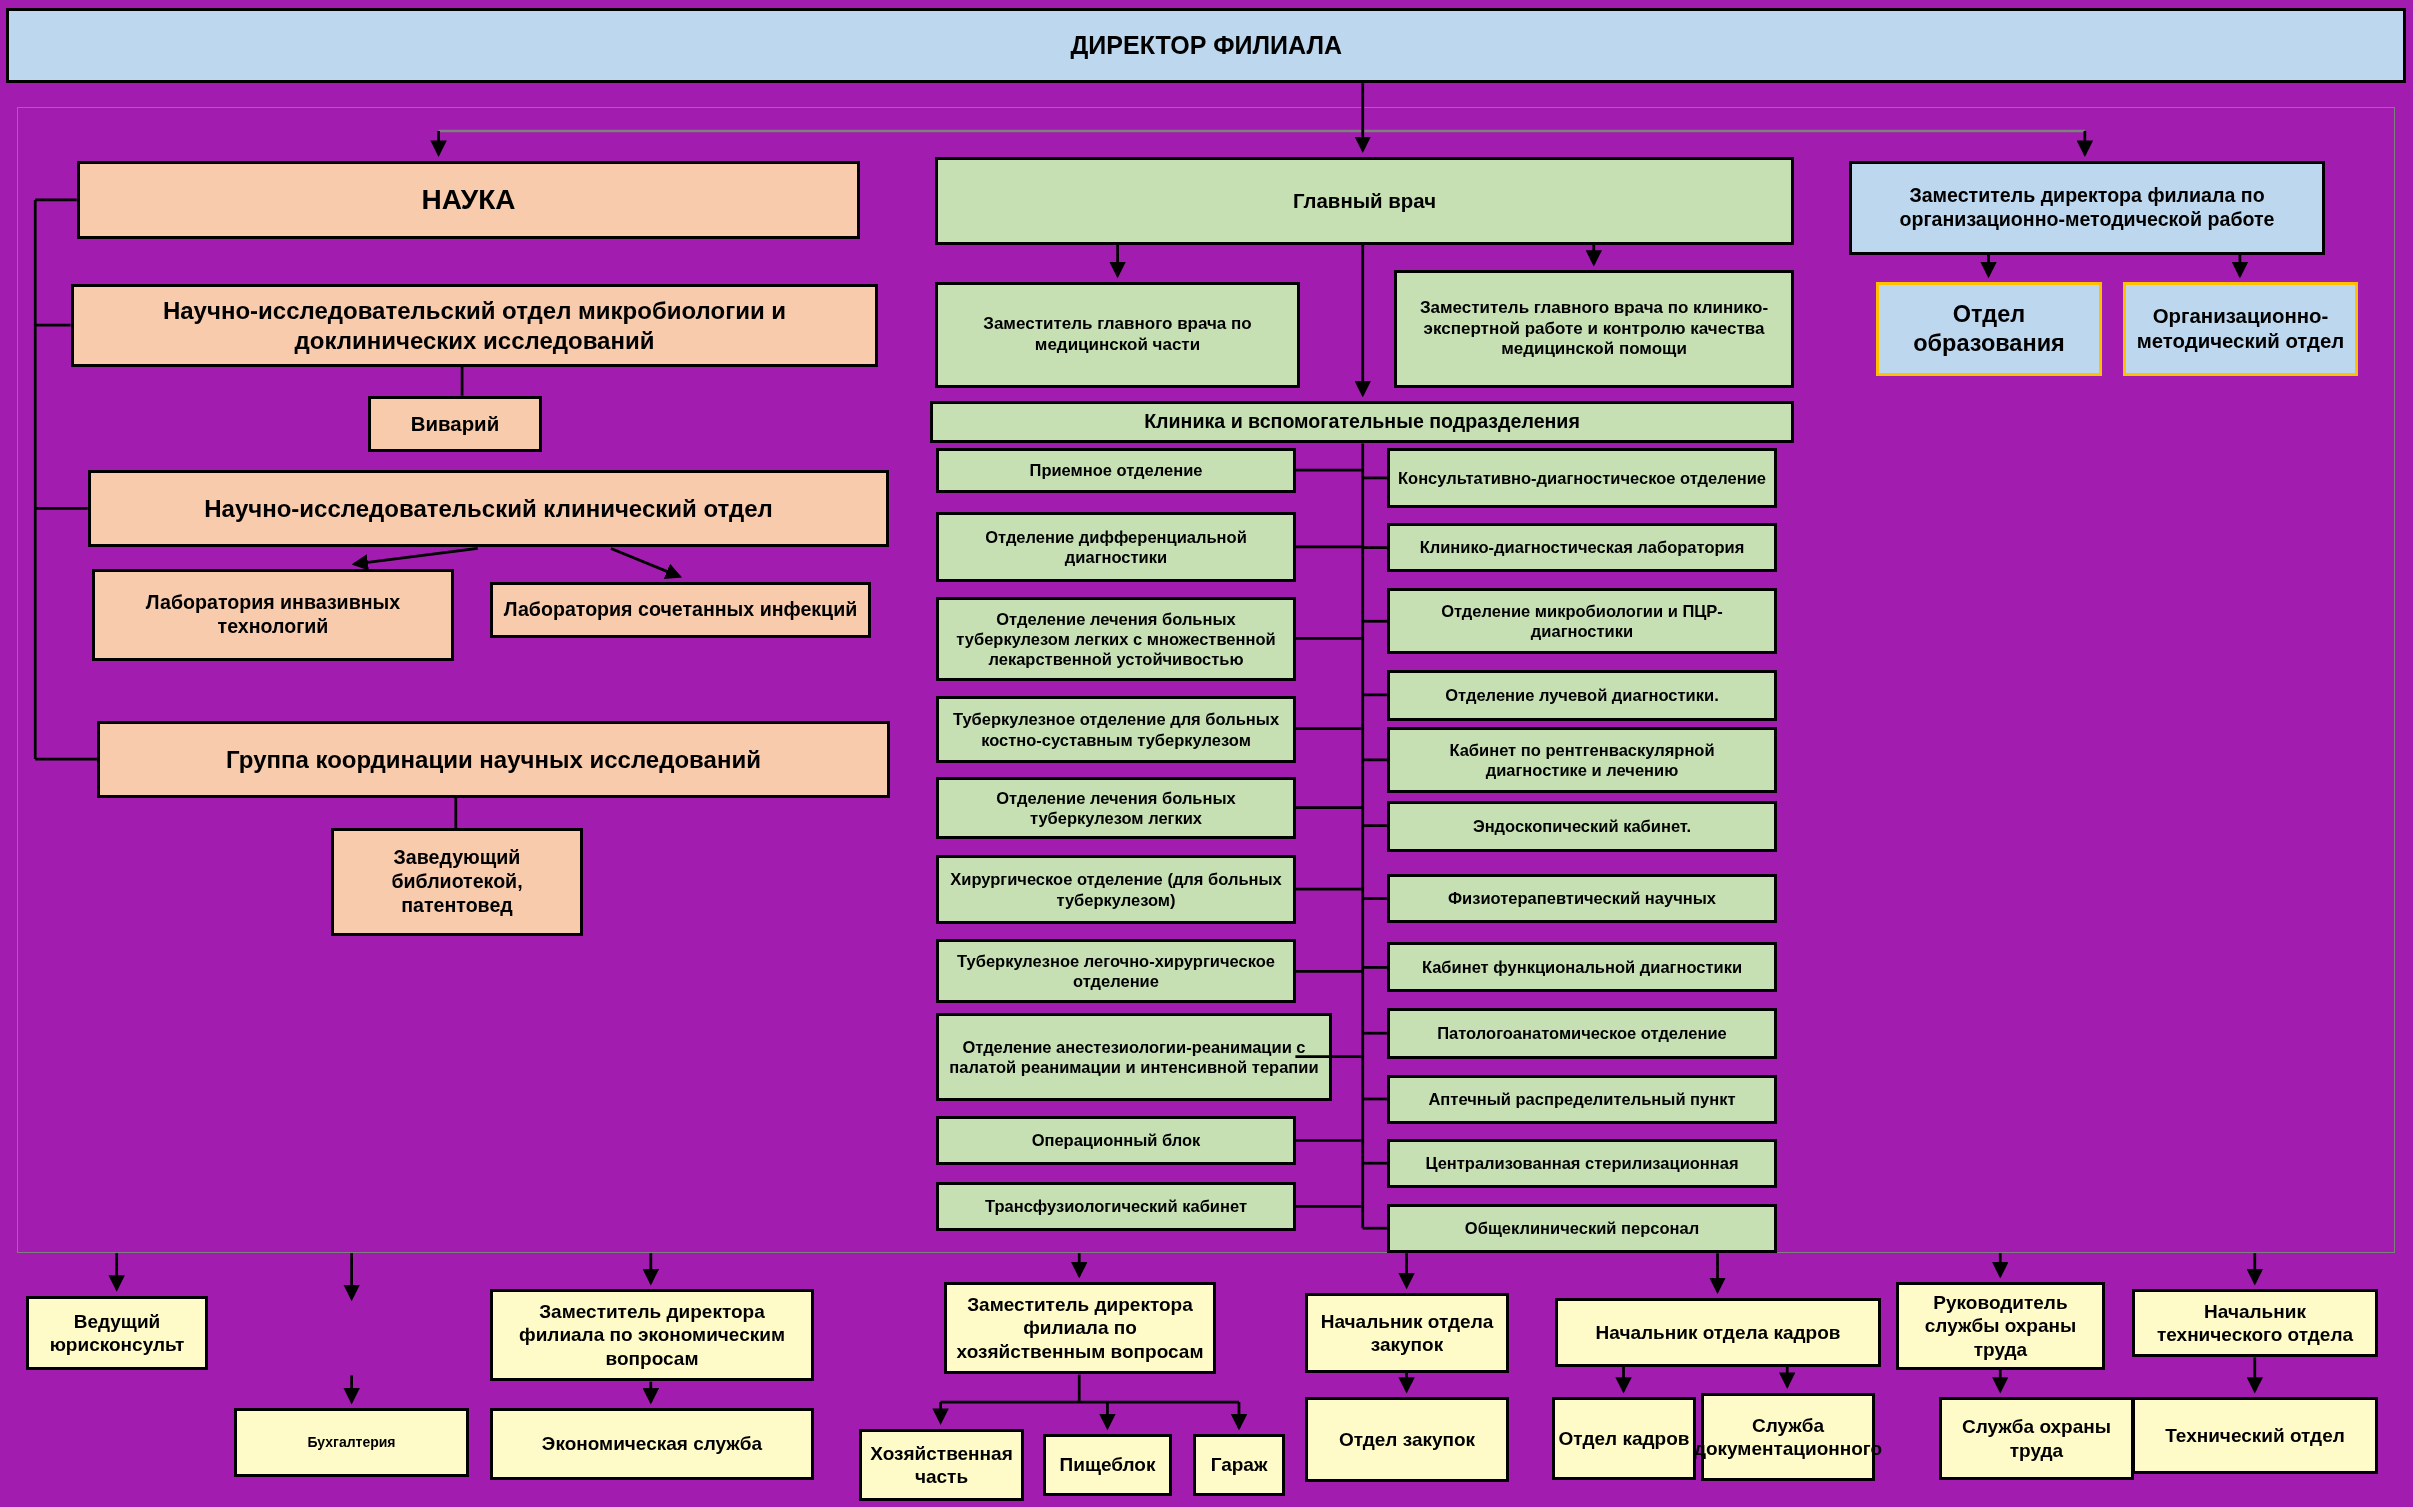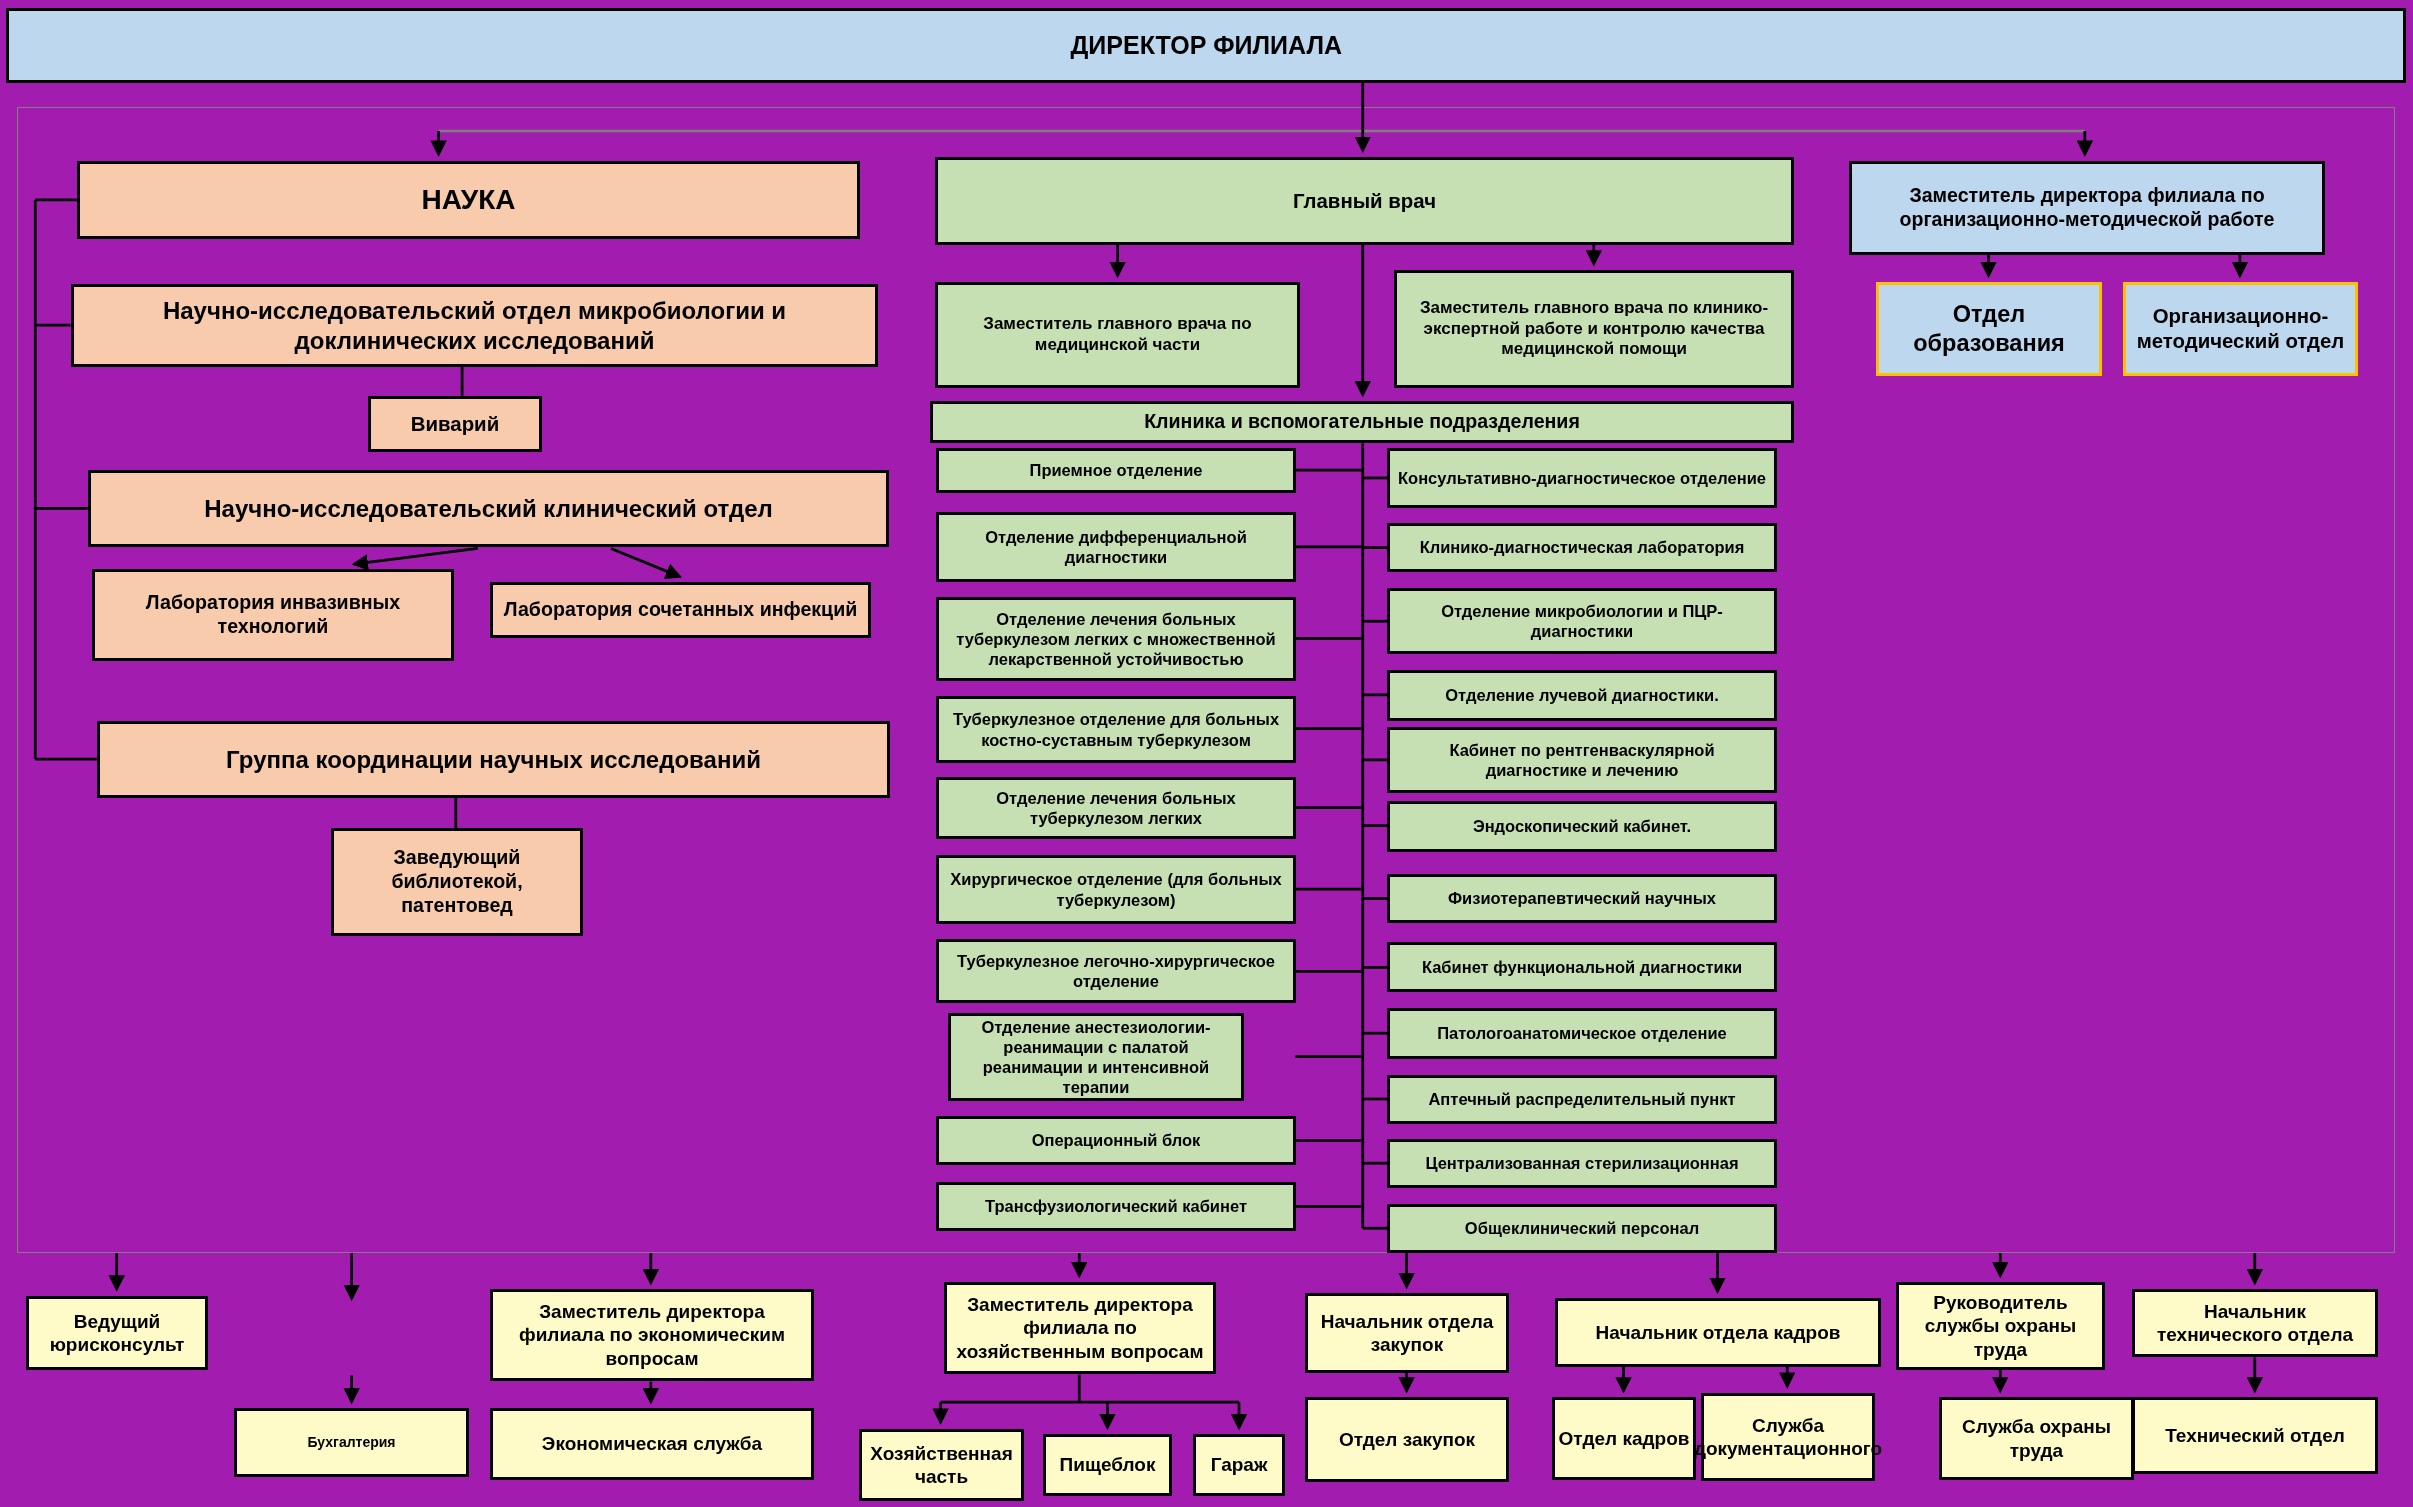--- a/index.html
+++ b/index.html
@@ -46,21 +46,21 @@
   <div class="box green" style="left:1394px;top:270px;width:400px;height:118px;font-size:17px;">Заместитель главного врача по клинико-экспертной работе и контролю качества медицинской помощи</div>
   <div class="box green" style="left:930px;top:401px;width:864px;height:42px;font-size:19.6px;">Клиника и вспомогательные подразделения</div>
 
   <div class="box green" style="left:936px;top:448px;width:360px;height:45px;font-size:16.5px;">Приемное отделение</div>
   <div class="box green" style="left:936px;top:512px;width:360px;height:70px;font-size:16.5px;">Отделение дифференциальной диагностики</div>
   <div class="box green" style="left:936px;top:597px;width:360px;height:84px;font-size:16.5px;">Отделение лечения больных туберкулезом легких с множественной лекарственной устойчивостью</div>
   <div class="box green" style="left:936px;top:696px;width:360px;height:67px;font-size:16.5px;">Туберкулезное отделение для больных костно-суставным туберкулезом</div>
   <div class="box green" style="left:936px;top:777px;width:360px;height:62px;font-size:16.5px;">Отделение лечения больных туберкулезом легких</div>
   <div class="box green" style="left:936px;top:855px;width:360px;height:69px;font-size:16.5px;">Хирургическое отделение (для больных туберкулезом)</div>
   <div class="box green" style="left:936px;top:939px;width:360px;height:64px;font-size:16.5px;">Туберкулезное легочно-хирургическое отделение</div>
-  <div class="box green" style="left:936px;top:1013px;width:296px;height:88px;font-size:16.5px;margin-left:12px;">Отделение анестезиологии-реанимации с палатой реанимации и интенсивной терапии</div>
+  <div class="box green" style="left:936px;top:1013px;width:396px;height:88px;font-size:16.5px;">Отделение анестезиологии-реанимации с палатой реанимации и интенсивной терапии</div>
   <div class="box green" style="left:936px;top:1116px;width:360px;height:49px;font-size:16.5px;">Операционный блок</div>
   <div class="box green" style="left:936px;top:1182px;width:360px;height:49px;font-size:16.5px;">Трансфузиологический  кабинет</div>
 
   <div class="box green" style="left:1387px;top:448px;width:390px;height:60px;font-size:16.5px;">Консультативно-диагностическое отделение</div>
   <div class="box green" style="left:1387px;top:523px;width:390px;height:49px;font-size:16.5px;">Клинико-диагностическая лаборатория</div>
   <div class="box green" style="left:1387px;top:588px;width:390px;height:66px;font-size:16.5px;">Отделение микробиологии и ПЦР-диагностики</div>
   <div class="box green" style="left:1387px;top:670px;width:390px;height:51px;font-size:16.5px;">Отделение лучевой диагностики.</div>
   <div class="box green" style="left:1387px;top:727px;width:390px;height:66px;font-size:16.5px;">Кабинет по рентгенваскулярной диагностике и лечению</div>
   <div class="box green" style="left:1387px;top:801px;width:390px;height:51px;font-size:16.5px;">Эндоскопический кабинет.</div>
   <div class="box green" style="left:1387px;top:874px;width:390px;height:49px;font-size:16.5px;">Физиотерапевтический научных</div>

